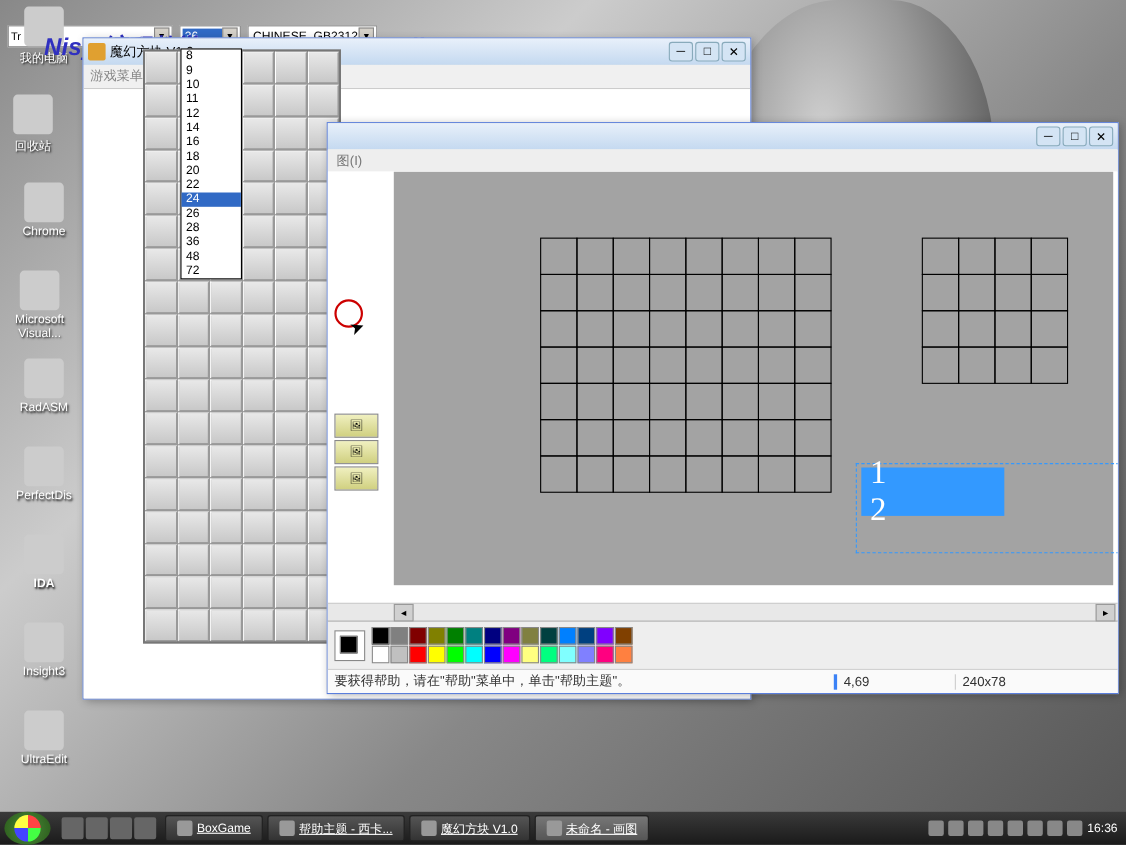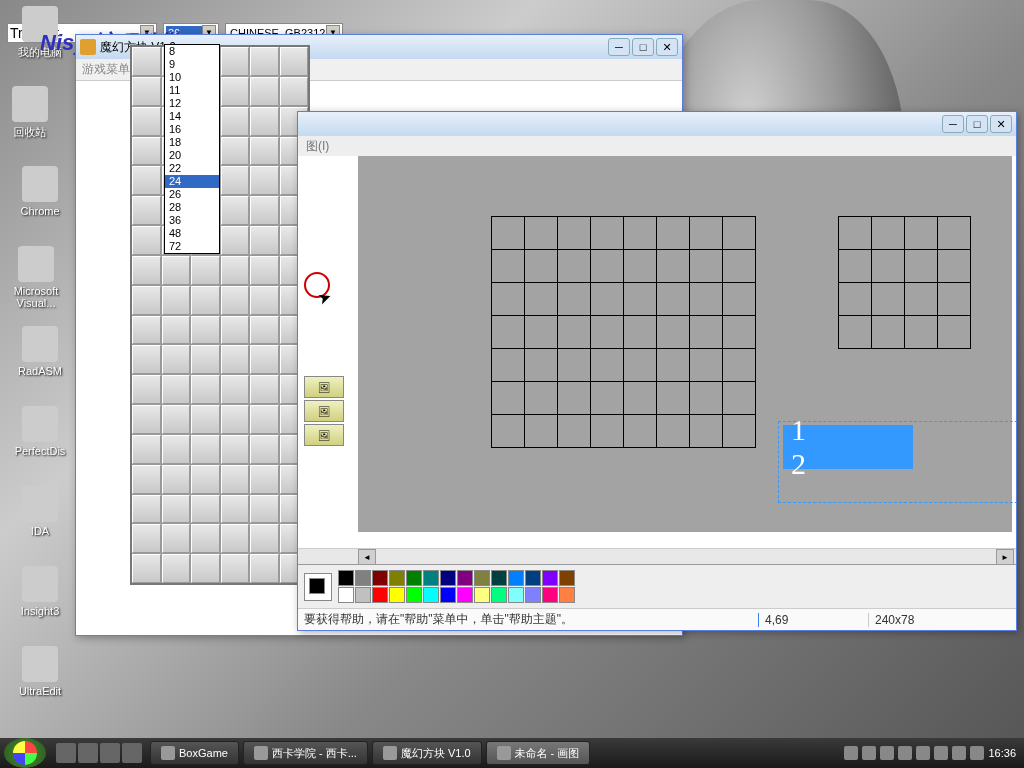--- a/index.html
+++ b/index.html
@@ -46,21 +46,21 @@
 .hscroll::before, .hscroll::after { content: "◄"; position: absolute; width: 16px; height: 14px; background: #d0d0d0; border: 1px solid #999; font-size: 8px; display: flex; align-items: center; justify-content: center; top: 0; }
 .hscroll::before { left: 60px; }
 .hscroll::after { content: "►"; right: 2px; }
 .palette-row { height: 44px; background: #eee; border-top: 1px solid #999; padding: 4px 6px; display: flex; gap: 6px; align-items: center; }
 .cur-color { width: 28px; height: 28px; border: 1px solid #888; position: relative; background: #fff; }
 .cur-color::before { content: ""; position: absolute; left: 4px; top: 4px; width: 14px; height: 14px; background: #000; border: 1px solid #888; }
 .palette { display: grid; grid-template-columns: repeat(14, 16px); grid-template-rows: repeat(2, 16px); gap: 1px; }
 .palette div { border: 1px solid #888; }
 .statusbar { height: 22px; background: #fafafa; border-top: 1px solid #ccc; display: flex; align-items: center; font-size: 12px; color: #333; }
 .statusbar .s1 { flex: 0 0 460px; padding-left: 6px; }
-.statusbar .s2 { flex: 0 0 110px; border-left: 1px solid #3b82f6; padding-left: 6px; }
+.statusbar .s2 { flex: 0 0 110px; border-left: 3px solid #3b82f6; padding-left: 6px; }
 .statusbar .s3 { flex: 1; border-left: 1px solid #ccc; padding-left: 6px; }
 
 
 .win-font { left: 127px; top: 116px; width: 468px; height: 50px; z-index: 30; background: #ece9d8; border: 1px solid #888; }
 .font-title { height: 18px; background: linear-gradient(#eef5fc, #d0e0f0); font-size: 12px; padding: 2px 6px; display: flex; justify-content: space-between; border-bottom: 1px solid #aaa; }
 .font-close { width: 14px; height: 14px; background: #d88; border: 1px solid #844; font-size: 9px; text-align: center; line-height: 12px; cursor: pointer; }
 .font-body { display: flex; align-items: center; gap: 6px; padding: 4px 6px; }
 .combo { height: 20px; background: #fff; border: 1px solid #888; display: flex; align-items: center; font-size: 11px; padding: 0 2px; position: relative; }
 .combo .cval { flex: 1; padding: 0 2px; white-space: nowrap; overflow: hidden; }
 .combo .carrow { width: 14px; height: 16px; background: #d4d0c8; border: 1px solid #888; font-size: 8px; text-align: center; line-height: 14px; }
@@ -71,21 +71,21 @@
 .dropdown-list div.hl { background: #316ac5; color: #fff; }
 .cursor-arrow { position: absolute; left: 318px; top: 288px; z-index: 50; font-size: 16px; color: #000; transform: rotate(-20deg); }
 .red-circle { position: absolute; left: 304px; top: 272px; width: 26px; height: 26px; border: 2px solid #c00; border-radius: 50%; z-index: 45; }
 
 
 .taskbar { position: absolute; left: 0; bottom: 0; width: 100%; height: 30px; background: linear-gradient(#3a3a3a, #1a1a1a); display: flex; align-items: center; z-index: 100; }
 .start-btn { width: 42px; height: 30px; background: radial-gradient(circle, #4a8a3a, #2a5a1a); border-radius: 50%; margin: 0 4px; display: flex; align-items: center; justify-content: center; }
 .start-btn .orb { width: 24px; height: 24px; border-radius: 50%; background: conic-gradient(#f44 0 25%, #4f4 25% 50%, #44f 50% 75%, #ff4 75% 100%); }
 .ql { display: flex; gap: 2px; padding: 0 6px; }
 .ql-ico { width: 20px; height: 20px; background: #666; border-radius: 2px; }
-.task-btn { height: 24px; padding: 0 10px; margin: 1px 2px; background: linear-gradient(#555, #333); border: 1px solid #222; border-radius: 3px; color: #fff; font-size: 11px; display: flex; align-items: center; gap: 4px; max-width: 160px; overflow: hidden; white-space: nowrap; }
+.task-btn { height: 24px; padding: 0 10px; margin: 1px 2px; background: linear-gradient(#555, #333); border: 1px solid #222; border-radius: 3px; color: #fff; font-size: 11px; display: flex; align-items: center; gap: 4px; max-width: 160px; overflow: hidden; white-space: nowrap; text-decoration: underline; }
 .task-btn .tico { width: 14px; height: 14px; background: #999; border-radius: 2px; flex-shrink: 0; }
 .task-btn.active { background: linear-gradient(#777, #555); }
 .tray { margin-left: auto; display: flex; align-items: center; gap: 4px; padding: 0 8px; color: #fff; font-size: 11px; }
 .tray-ico { width: 14px; height: 14px; background: #888; border-radius: 2px; }
 </style>
 </head>
 <body>
 
 <div class="desktop-bg"></div>
 
@@ -109,21 +109,21 @@
       <div class="lbl">Microsoft Visual...</div>
     </div>
     <div class="desktop-icon" style="top: 326px; left: 10px;">
       <div class="ico"></div>
       <div class="lbl">RadASM</div>
     </div>
     <div class="desktop-icon" style="top: 406px; left: 10px;">
       <div class="ico"></div>
       <div class="lbl">PerfectDis</div>
     </div>
-    <div class="desktop-icon" style="top: 486px; left: 10px;">
+    <div class="desktop-icon" style="top: 486px; left: 10px; font-weight: bold;">
       <div class="ico"></div>
       <div class="lbl">IDA</div>
     </div>
     <div class="desktop-icon" style="top: 566px; left: 10px;">
       <div class="ico"></div>
       <div class="lbl">Insight3</div>
     </div>
     <div class="desktop-icon" style="top: 646px; left: 10px;">
       <div class="ico"></div>
       <div class="lbl">UltraEdit</div>
@@ -401,21 +401,21 @@
   </div>
 </div>
 
 <div class="win-font">
   <div class="font-title">
     <span>字体</span>
     <div class="font-close">✕</div>
   </div>
   <div class="font-body">
     <div class="combo" style="width:150px">
-      <span style="font-size:14px;margin-right:2px">Tr</span>
+      <span style="font-size:10px;margin-right:2px">Tr</span>
       <span class="cval">新宋体</span>
       <div class="carrow">▼</div>
     </div>
     <div class="combo" style="width:56px;position:relative">
       <span class="cval" style="background:#316ac5;color:#fff;padding:1px 2px">36</span>
       <div class="carrow">▼</div>
       <div class="dropdown-list" id="sizelist">
           <div>8</div>
           <div>9</div>
           <div>10</div>
@@ -464,21 +464,21 @@
     <div class="ql-ico"></div>
     <div class="ql-ico"></div>
   </div>
   <div id="tasks" style="display:flex">
       <div class="task-btn">
         <div class="tico"></div>
         <span>BoxGame</span>
       </div>
       <div class="task-btn">
         <div class="tico"></div>
-        <span>西卡学院 - 西卡...</span>
+        <span>帮助主题 - 西卡...</span>
       </div>
       <div class="task-btn">
         <div class="tico"></div>
         <span>魔幻方块 V1.0</span>
       </div>
       <div class="task-btn active">
         <div class="tico"></div>
         <span>未命名 - 画图</span>
       </div>
     </div>

